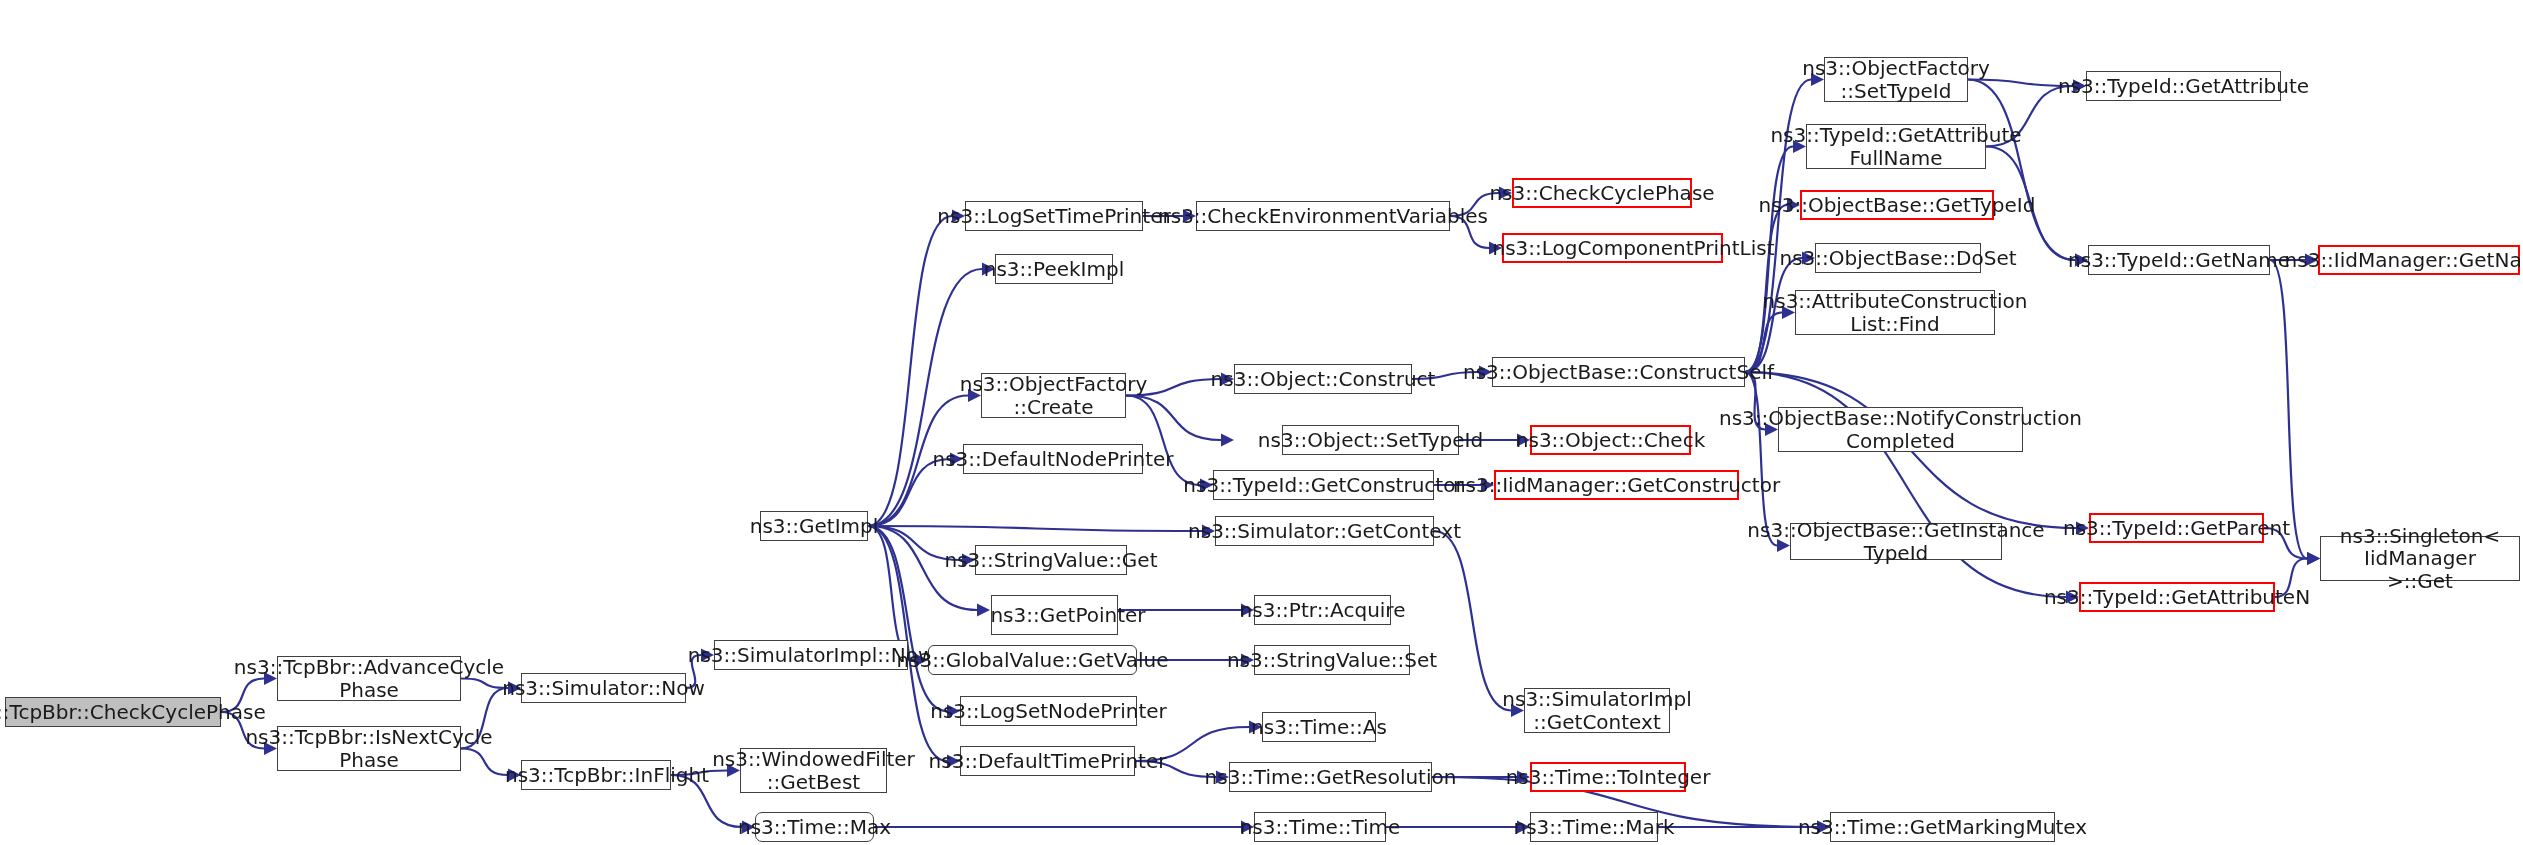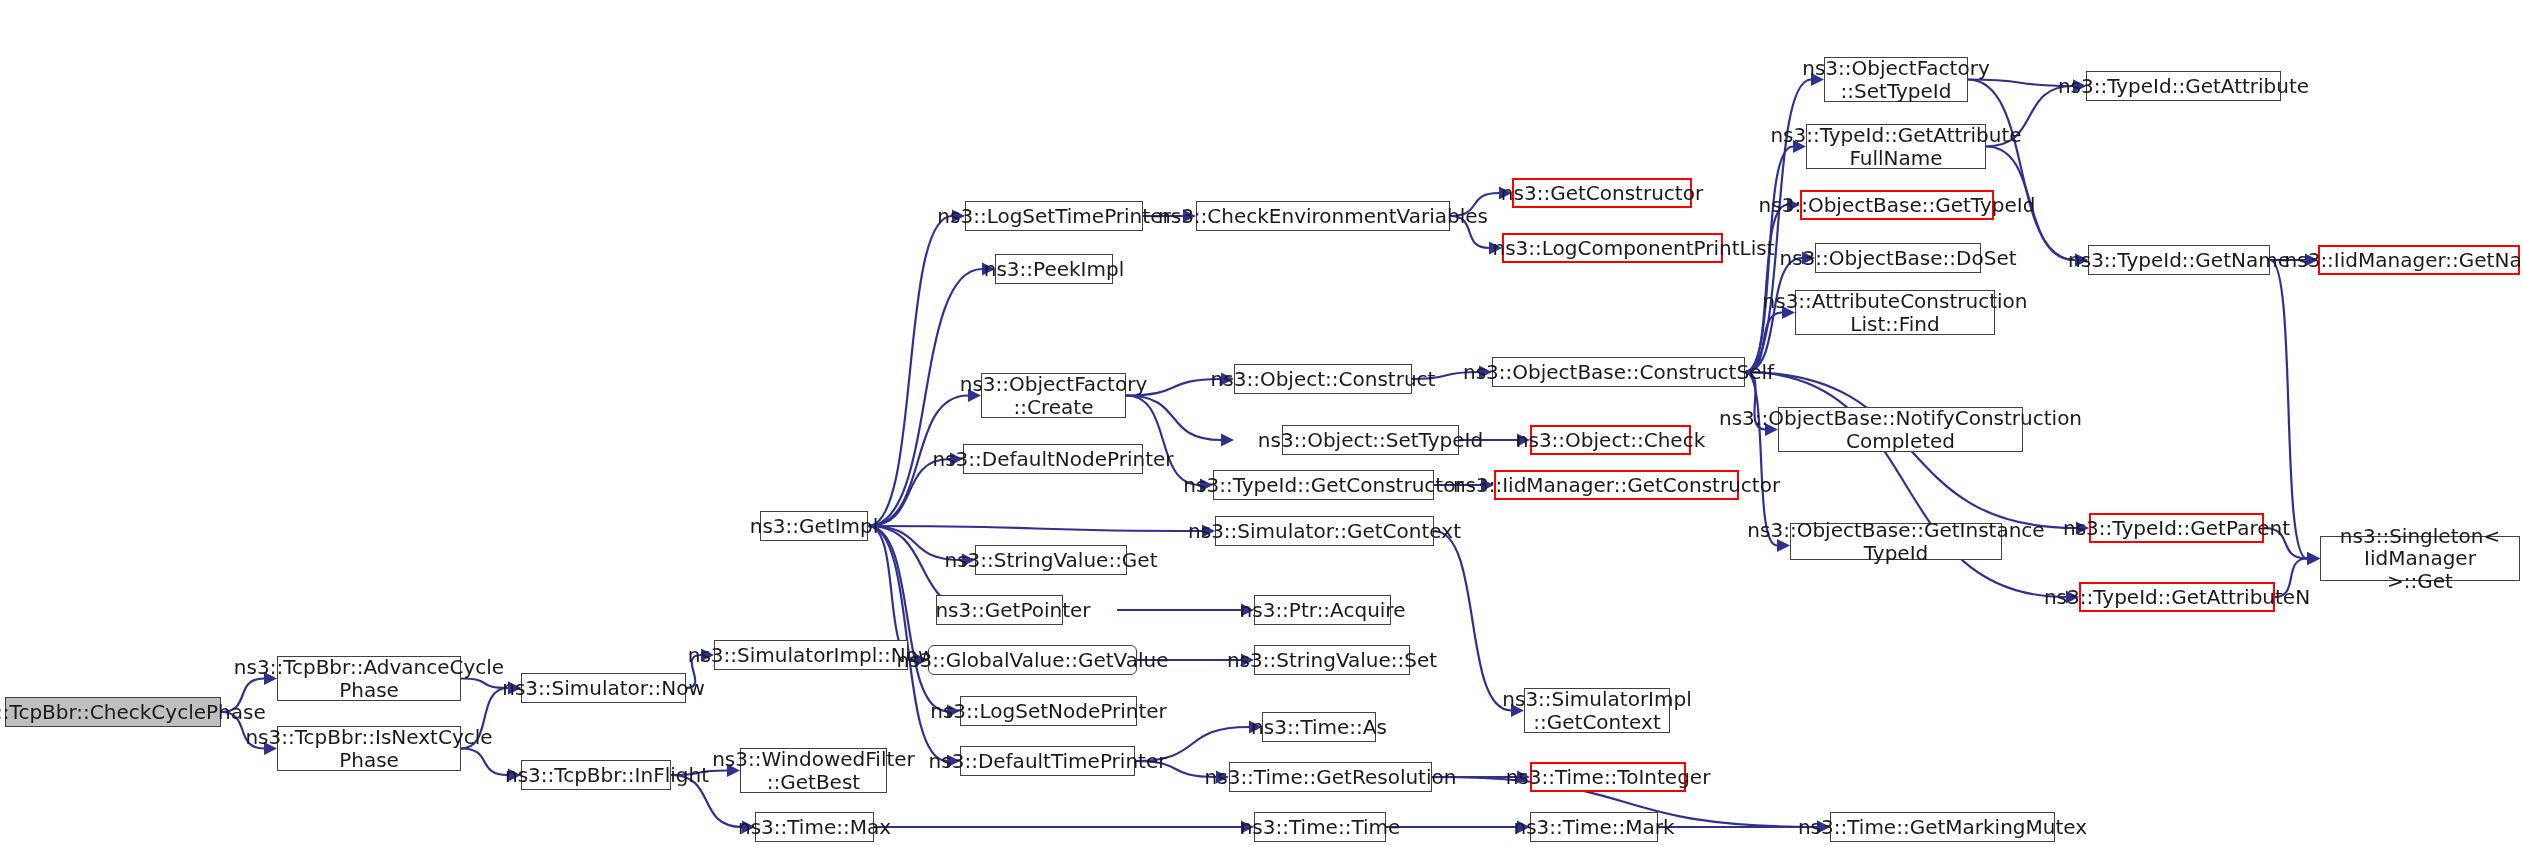--- a/index.html
+++ b/index.html
@@ -132,34 +132,34 @@
       <div class="node root" style="left: 5px; top: 697px; width: 216px; height: 30px;">ns3::TcpBbr::CheckCyclePhase</div>
       <div class="node" style="left: 277px; top: 656px; width: 184px; height: 45px;">ns3::TcpBbr::AdvanceCycle
 Phase</div>
       <div class="node" style="left: 277px; top: 726px; width: 184px; height: 45px;">ns3::TcpBbr::IsNextCycle
 Phase</div>
       <div class="node" style="left: 521px; top: 673px; width: 165px; height: 30px;">ns3::Simulator::Now</div>
       <div class="node" style="left: 521px; top: 760px; width: 150px; height: 30px; padding-left: 28px;">ns3::TcpBbr::InFlight</div>
       <div class="node" style="left: 714px; top: 640px; width: 194px; height: 30px;">ns3::SimulatorImpl::Now</div>
       <div class="node" style="left: 740px; top: 748px; width: 147px; height: 45px;">ns3::WindowedFilter
 ::GetBest</div>
-      <div class="node" style="left: 755px; top: 812px; width: 119px; height: 30px;">ns3::Time::Max</div>
+      <div class="node" style="left: 755px; top: 812px; width: 119px; height: 30px; border-radius: 7px;">ns3::Time::Max</div>
       <div class="node" style="left: 760px; top: 511px; width: 108px; height: 30px;">ns3::GetImpl</div>
       <div class="node" style="left: 965px; top: 201px; width: 178px; height: 30px;">ns3::LogSetTimePrinter</div>
       <div class="node" style="left: 995px; top: 254px; width: 118px; height: 30px;">ns3::PeekImpl</div>
       <div class="node" style="left: 981px; top: 373px; width: 145px; height: 45px;">ns3::ObjectFactory
 ::Create</div>
       <div class="node" style="left: 963px; top: 444px; width: 180px; height: 30px;">ns3::DefaultNodePrinter</div>
       <div class="node" style="left: 975px; top: 545px; width: 152px; height: 30px;">ns3::StringValue::Get</div>
-      <div class="node" style="left: 936px; top: 595px; width: 127px; height: 30px; padding-left: 33px;">ns3::GetPointer</div>
+      <div class="node" style="left: 991px; top: 595px; width: 127px; height: 40px; padding-left: 33px;">ns3::GetPointer</div>
       <div class="node" style="left: 928px; top: 645px; width: 209px; height: 30px; border-radius: 6px;">ns3::GlobalValue::GetValue</div>
       <div class="node" style="left: 960px; top: 696px; width: 177px; height: 30px;">ns3::LogSetNodePrinter</div>
       <div class="node" style="left: 960px; top: 746px; width: 175px; height: 30px;">ns3::DefaultTimePrinter</div>
       <div class="node" style="left: 1196px; top: 201px; width: 254px; height: 30px;">ns3::CheckEnvironmentVariables</div>
-      <div class="node red" style="left: 1512px; top: 178px; width: 180px; height: 30px;">ns3::GetConstructor</div>
+      <div class="node red" style="left: 1512px; top: 178px; width: 180px; height: 30px;">ns3::CheckCyclePhase</div>
       <div class="node red" style="left: 1502px; top: 233px; width: 221px; height: 30px; padding-left: 48px;">ns3::LogComponentPrintList</div>
       <div class="node" style="left: 1234px; top: 364px; width: 178px; height: 30px;">ns3::Object::Construct</div>
       <div class="node" style="left: 1234px; top: 425px; width: 177px; height: 30px; margin-left: 48px;">ns3::Object::SetTypeId</div>
       <div class="node" style="left: 1213px; top: 470px; width: 221px; height: 30px;">ns3::TypeId::GetConstructor</div>
       <div class="node" style="left: 1215px; top: 516px; width: 219px; height: 30px;">ns3::Simulator::GetContext</div>
       <div class="node" style="left: 1254px; top: 595px; width: 137px; height: 30px;">ns3::Ptr::Acquire</div>
       <div class="node" style="left: 1254px; top: 645px; width: 156px; height: 30px;">ns3::StringValue::Set</div>
       <div class="node" style="left: 1262px; top: 712px; width: 114px; height: 30px;">ns3::Time::As</div>
       <div class="node" style="left: 1229px; top: 762px; width: 203px; height: 30px;">ns3::Time::GetResolution</div>
       <div class="node" style="left: 1254px; top: 812px; width: 132px; height: 30px;">ns3::Time::Time</div>

